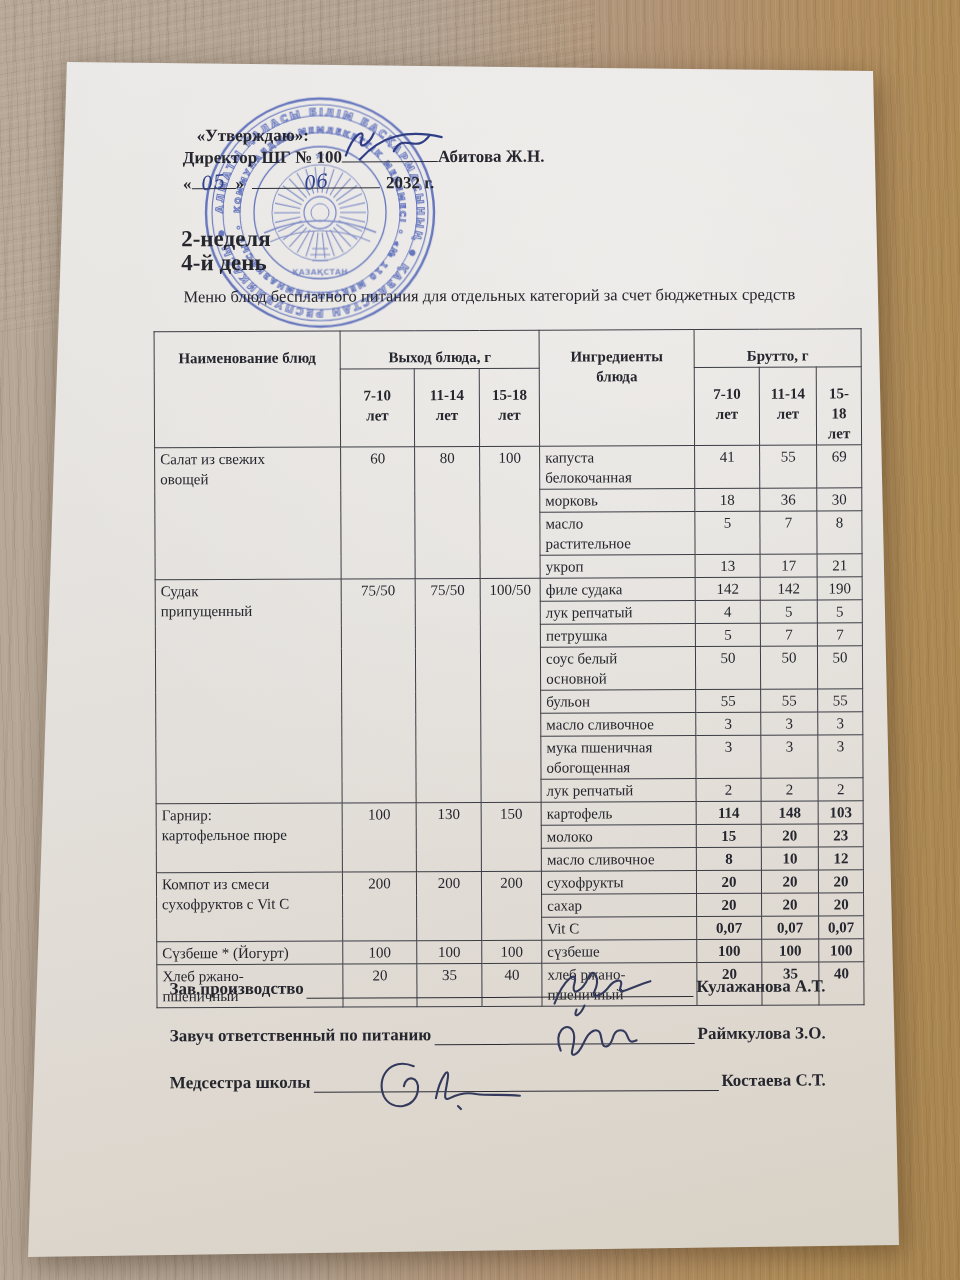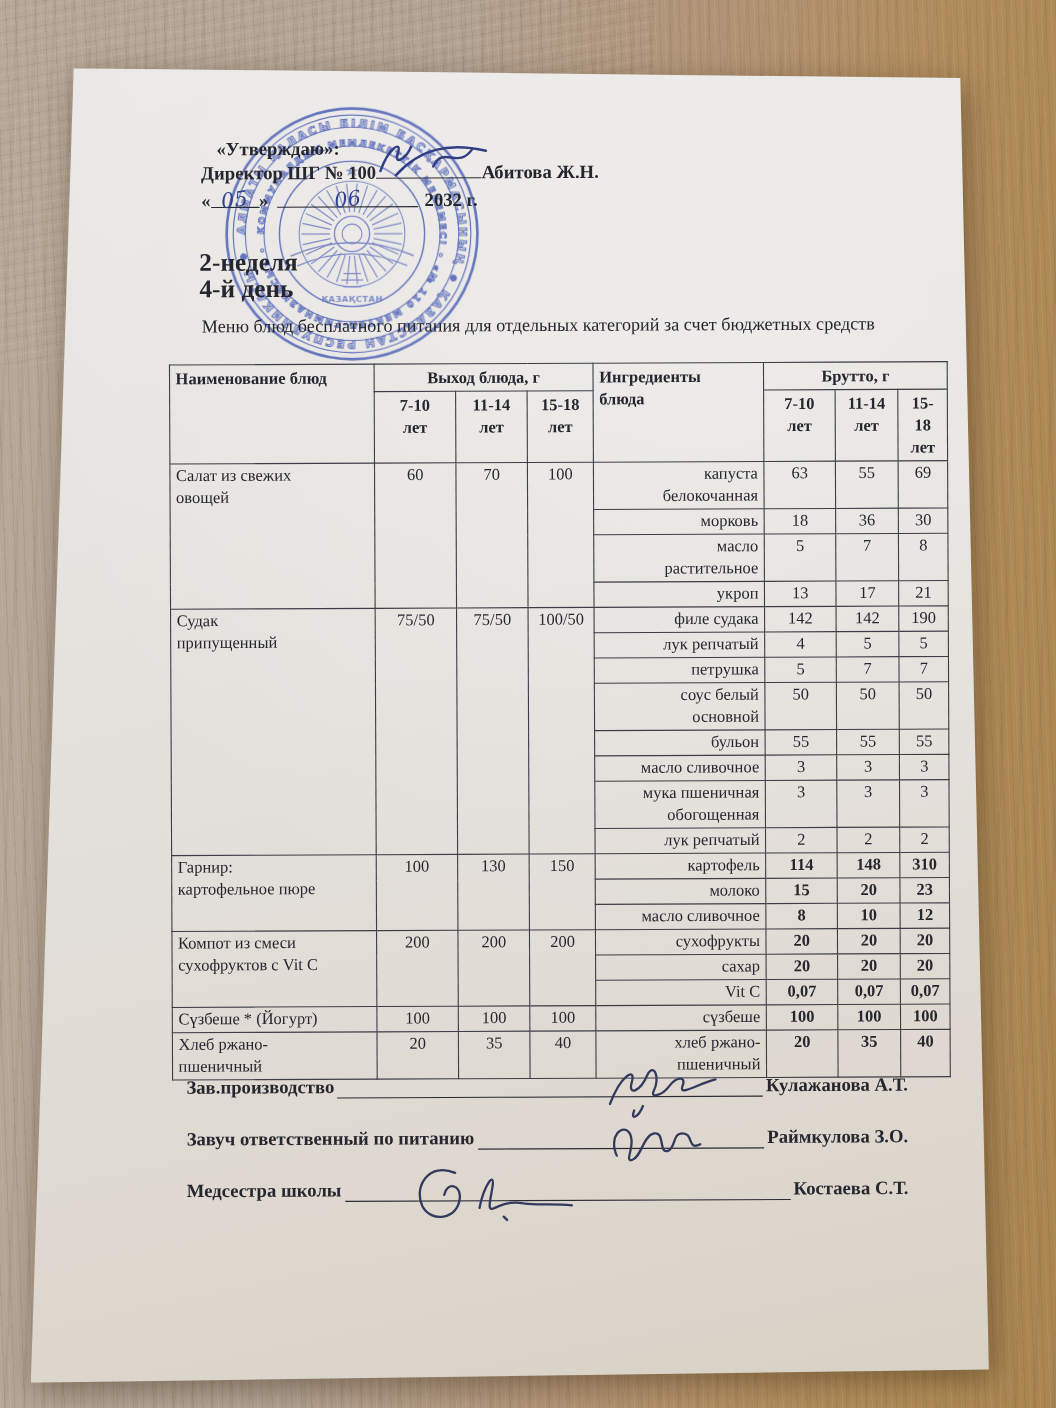--- a/index.html
+++ b/index.html
@@ -37,24 +37,24 @@
          mix-blend-mode:multiply;opacity:.85;filter:blur(.4px);pointer-events:none;}
   .stamp *{fill:none;stroke:#4d61b6;}
   .stamp text{fill:#4d61b6;stroke:none;font-family:"DejaVu Sans",sans-serif;font-weight:bold;}
   
   .weekday{position:absolute;left:155px;top:166px;font-weight:bold;font-size:23px;line-height:24px;}
   .title{position:absolute;left:157px;top:226px;width:700px;font-size:16.5px;}
   
   table.menu{position:absolute;left:127px;top:270px;border-collapse:collapse;table-layout:fixed;width:707px;
              font-size:15px;line-height:20px;}
   table.menu th,table.menu td{border:1.6px solid #3c3d45;padding:1px 5px;vertical-align:top;overflow:hidden;}
-  table.menu th{font-weight:bold;white-space:pre-line;padding-top:3px;}
+  table.menu th{font-weight:bold;text-align:center;white-space:pre-line;padding-top:16px;}
   th.h-name{text-align:left;}
   td.dish-name{white-space:pre-line;text-align:left;}
-  td.ing{white-space:pre-line;text-align:right;}
+  td.ing{white-space:pre-line;text-align:left;}
   td.num{text-align:center;}
   td.b{font-weight:bold;}
   .v-top{vertical-align:top;}
   .v-middle{vertical-align:middle;}
   
   .sigs{position:absolute;left:140px;top:908px;width:656px;font-size:17px;font-weight:bold;}
   .sig-row{display:flex;align-items:flex-end;height:30px;margin-bottom:17px;position:relative;}
   .sig-label{white-space:nowrap;}
   .sig-line{flex:1;border-bottom:1.7px solid #2b2b33;margin:0 3px;height:1px;position:relative;}
   .sig-name{white-space:nowrap;}
@@ -179,25 +179,25 @@
             <th>15-
 18
 лет</th>
           </tr>
         </thead>
         <tbody>
               <tr>
                 <td rowspan="4" class="dish-name v-middle">Салат из свежих
 овощей</td>
                 <td rowspan="4" class="num v-top">60</td>
-                <td rowspan="4" class="num v-top">70</td>
+                <td rowspan="4" class="num v-top">80</td>
                 <td rowspan="4" class="num v-top">100</td>
                 <td class="ing">капуста
 белокочанная</td>
-                <td class="num">63</td>
+                <td class="num">41</td>
                 <td class="num">55</td>
                 <td class="num">69</td>
               </tr>
               <tr>
                 <td class="ing">морковь</td>
                 <td class="num">18</td>
                 <td class="num">36</td>
                 <td class="num">30</td>
               </tr>
               <tr>
@@ -270,21 +270,21 @@
               </tr>
               <tr>
                 <td rowspan="3" class="dish-name v-middle">Гарнир:
 картофельное пюре</td>
                 <td rowspan="3" class="num v-middle">100</td>
                 <td rowspan="3" class="num v-middle">130</td>
                 <td rowspan="3" class="num v-middle">150</td>
                 <td class="ing">картофель</td>
                 <td class="num b">114</td>
                 <td class="num b">148</td>
-                <td class="num b">310</td>
+                <td class="num b">103</td>
               </tr>
               <tr>
                 <td class="ing">молоко</td>
                 <td class="num b">15</td>
                 <td class="num b">20</td>
                 <td class="num b">23</td>
               </tr>
               <tr>
                 <td class="ing">масло сливочное</td>
                 <td class="num b">8</td>

